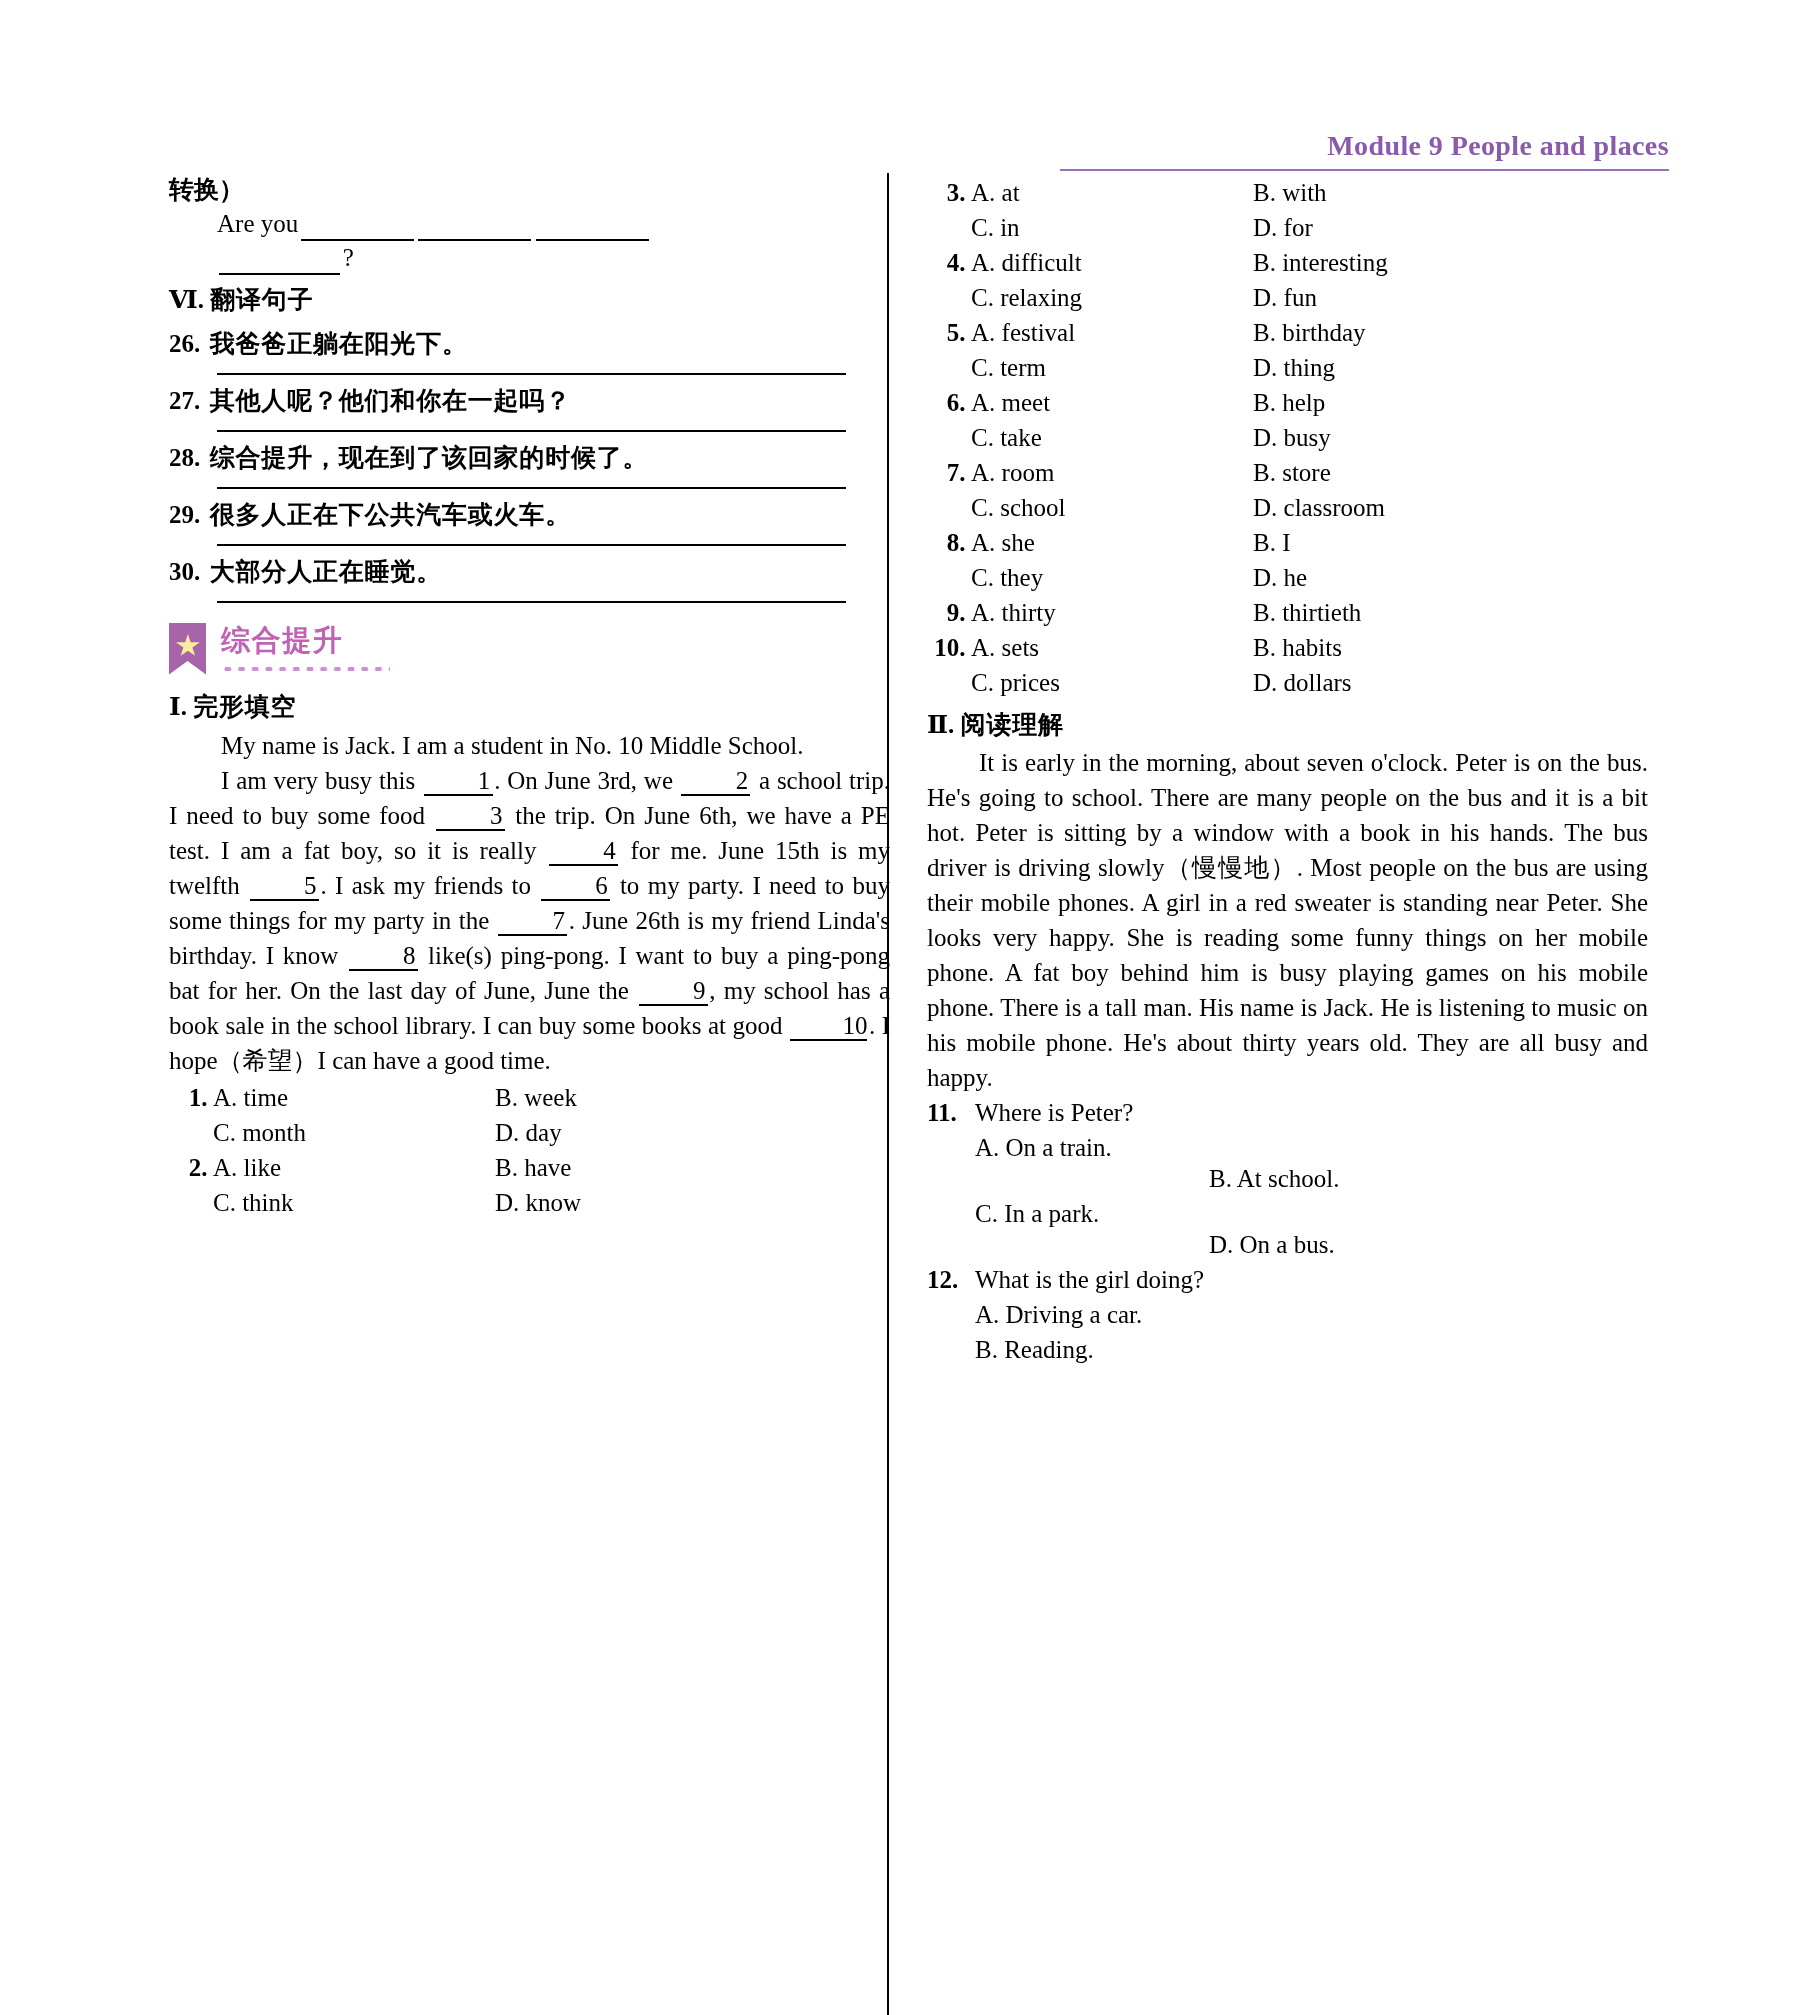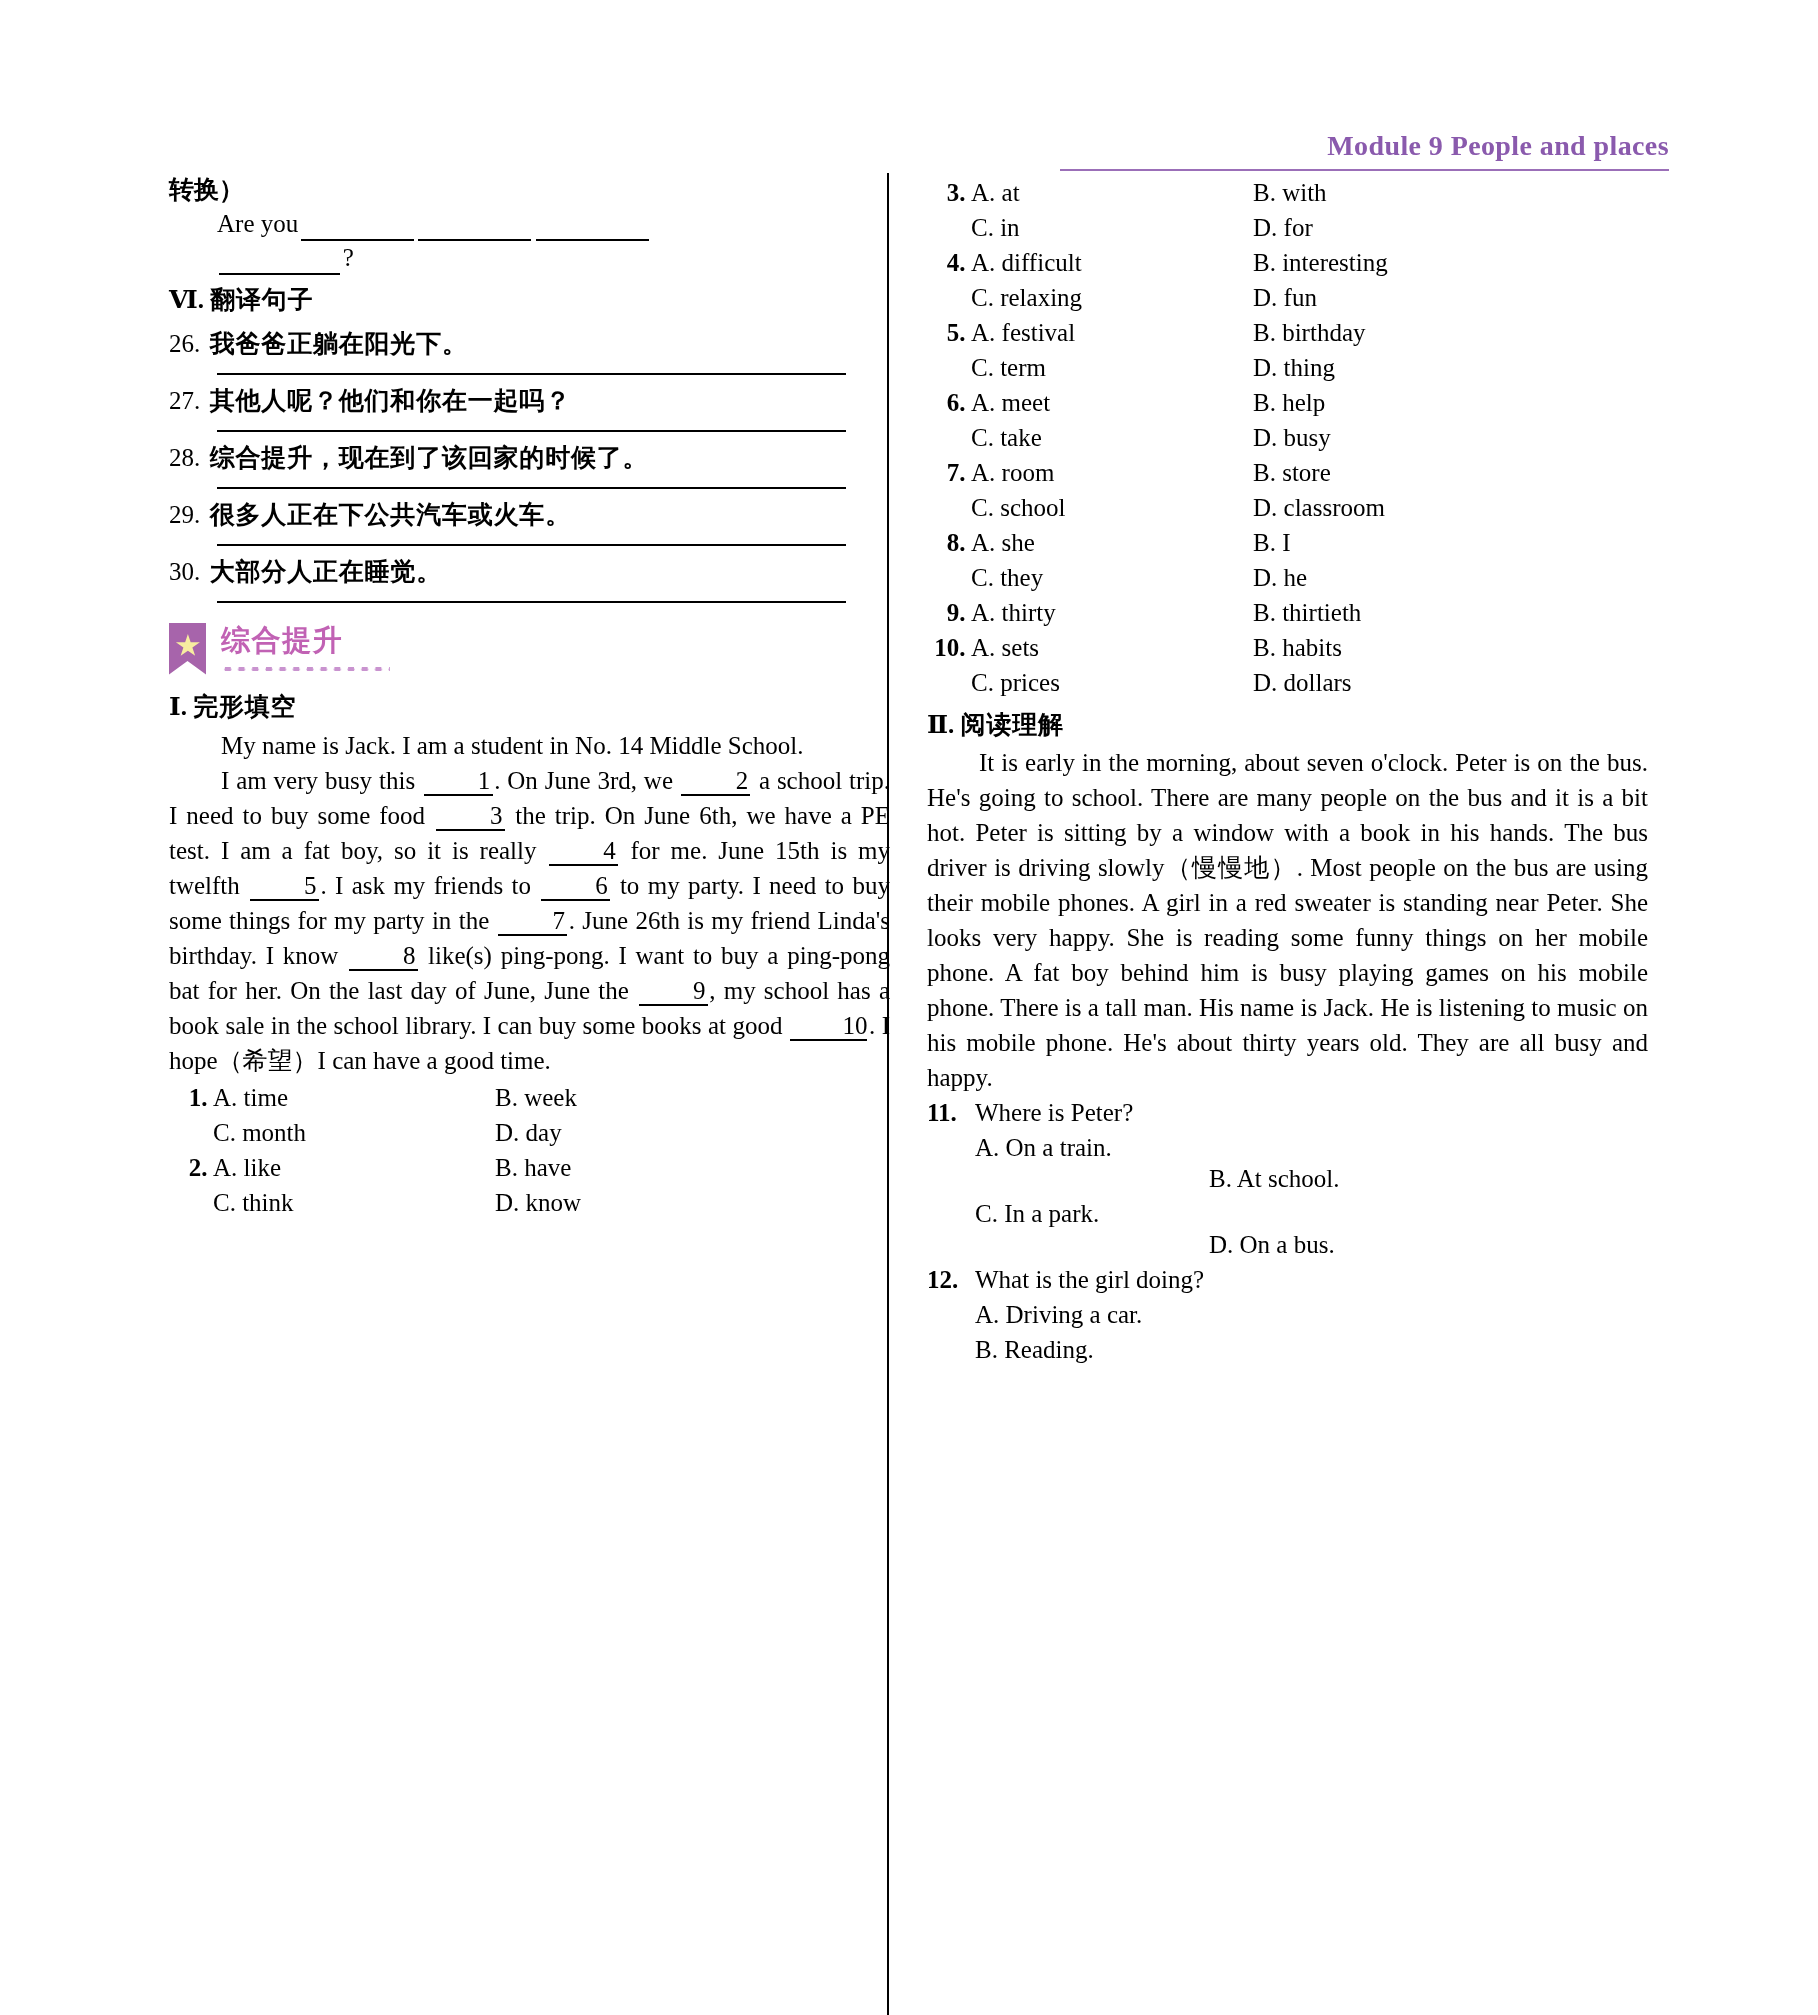--- a/index.html
+++ b/index.html
@@ -108,21 +108,21 @@
   }
   .tq-text {
     font-size: 25px;
     line-height: 35px;
     font-family: "DejaVu Sans", "Liberation Sans", sans-serif;
     font-weight: bold;
     letter-spacing: 0.8px;
   }
   .tq-num {
     font-family: "Liberation Serif", "DejaVu Serif", serif;
-    font-weight: normal;
+    font-weight: bold;
     letter-spacing: 0;
   }
   .tq-rule {
     margin: 12px 0 0 48px;
     width: 629px;
     height: 2px;
     background: #000000;
   }
 
   
@@ -308,21 +308,21 @@
       <div class="badge-star"></div>
       <div class="badge-label">综合提升</div>
       <div class="badge-dots"></div>
     </div>
 
     <div class="sec-head">
       <span>Ⅰ.</span>
       <span class="cnh">完形填空</span>
     </div>
 
-    <p class="para para-indent">My name is Jack. I am a student in No. 14 Middle School.</p>
+    <p class="para para-indent">My name is Jack. I am a student in No. 10 Middle School.</p>
 
     <p class="para para-indent" id="cloze-body">I am very busy this <span class="cb">1</span>. On June 3rd, we <span class="cb">2</span> a school trip. I need to buy some food <span class="cb">3</span> the trip. On June 6th, we have a PE test. I am a fat boy, so it is really <span class="cb">4</span> for me. June 15th is my twelfth <span class="cb">5</span>. I ask my friends to <span class="cb">6</span> to my party. I need to buy some things for my party in the <span class="cb">7</span>. June 26th is my friend Linda's birthday. I know <span class="cb">8</span> like(s) ping-pong. I want to buy a ping-pong bat for her. On the last day of June, June the <span class="cb">9</span>, my school has a book sale in the school library. I can buy some books at good <span class="cb">10</span>. I hope（希望）I can have a good time.</p>
 
     <div class="optblock">
       <div class="optrow">
         <span class="num">1.</span>
         <span class="slotA">A. time</span>
         <span class="slotB">B. week</span>
       </div>
       <div class="optrow">

